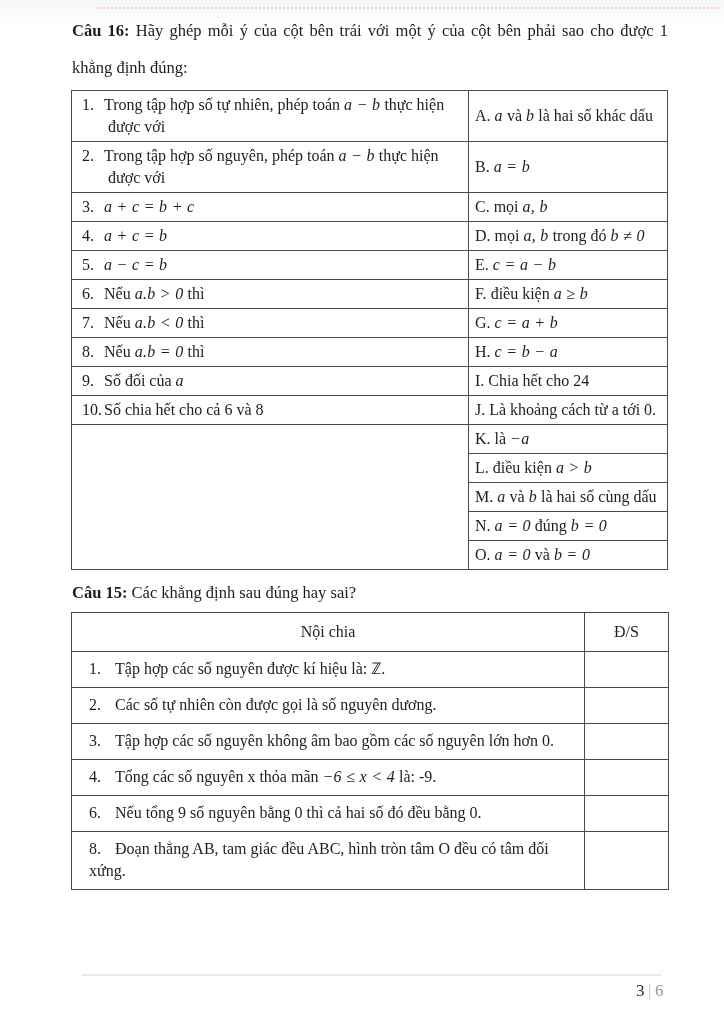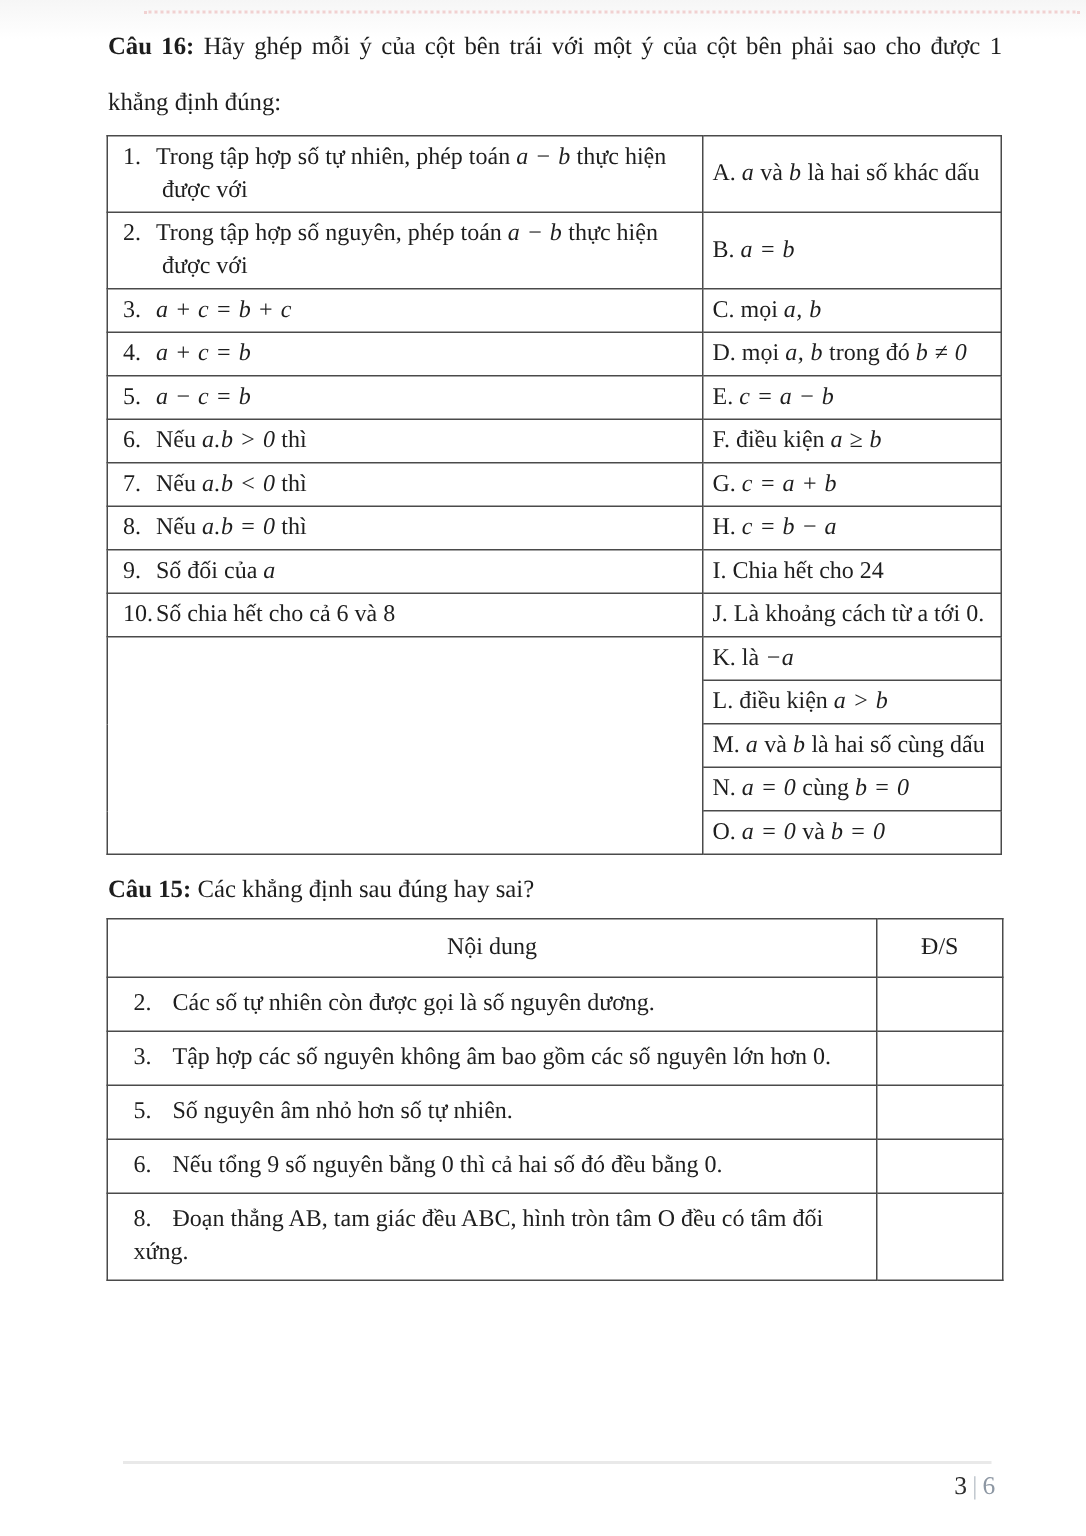--- a/index.html
+++ b/index.html
@@ -115,52 +115,56 @@
           <td class="lcell" rowspan="5"></td>
           <td class="rcell"><span class="rnum">K.</span><span>là </span><span class="math">−a</span></td>
         </tr>
         <tr>
           <td class="rcell"><span class="rnum">L.</span><span>điều kiện </span><span class="math">a &gt; b</span></td>
         </tr>
         <tr>
           <td class="rcell"><span class="rnum">M.</span><span class="math">a</span><span> và </span><span class="math">b</span><span> là hai số cùng dấu</span></td>
         </tr>
         <tr>
-          <td class="rcell"><span class="rnum">N.</span><span class="math">a = 0</span><span> cùng </span><span class="math">b = 0</span></td>
+          <td class="rcell"><span class="rnum">N.</span><span class="math">a = 0</span><span> đúng </span><span class="math">b = 0</span></td>
         </tr>
         <tr>
           <td class="rcell"><span class="rnum">O.</span><span class="math">a = 0</span><span> và </span><span class="math">b = 0</span></td>
         </tr>
       </tbody>
   </table>
 
   <p class="heading" id="h15"><b>Câu 15:</b> <span>Các khẳng định sau đúng hay sai?</span></p>
 
   <table class="tf-table">
     <colgroup>
         <col style="width:513px">
         <col style="width:84px">
       </colgroup>
     <thead>
       <tr>
-        <th>Nội dung</th>
+        <th>Nội chia</th>
         <th>Đ/S</th>
       </tr>
     </thead>
     <tbody>
+        <tr>
+          <td class="content"><span class="tf-num">1.</span><span>Tập hợp các số nguyên được kí hiệu là: ℤ.</span></td>
+          <td class="ds-cell"></td>
+        </tr>
         <tr>
           <td class="content"><span class="tf-num">2.</span><span>Các số tự nhiên còn được gọi là số nguyên dương.</span></td>
           <td class="ds-cell"></td>
         </tr>
         <tr>
           <td class="content"><span class="tf-num">3.</span><span>Tập hợp các số nguyên không âm bao gồm các số nguyên lớn hơn 0.</span></td>
           <td class="ds-cell"></td>
         </tr>
         <tr>
-          <td class="content"><span class="tf-num">5.</span><span>Số nguyên âm nhỏ hơn số tự nhiên.</span></td>
+          <td class="content"><span class="tf-num">4.</span><span>Tổng các số nguyên x thỏa mãn </span><span class="math">−6 ≤ x &lt; 4</span><span> là: -9.</span></td>
           <td class="ds-cell"></td>
         </tr>
         <tr>
           <td class="content"><span class="tf-num">6.</span><span>Nếu tổng 9 số nguyên bằng 0 thì cả hai số đó đều bằng 0.</span></td>
           <td class="ds-cell"></td>
         </tr>
         <tr>
           <td class="content"><span class="tf-num">8.</span><span>Đoạn thẳng AB, tam giác đều ABC, hình tròn tâm O đều có tâm đối xứng.</span></td>
           <td class="ds-cell"></td>
         </tr>

